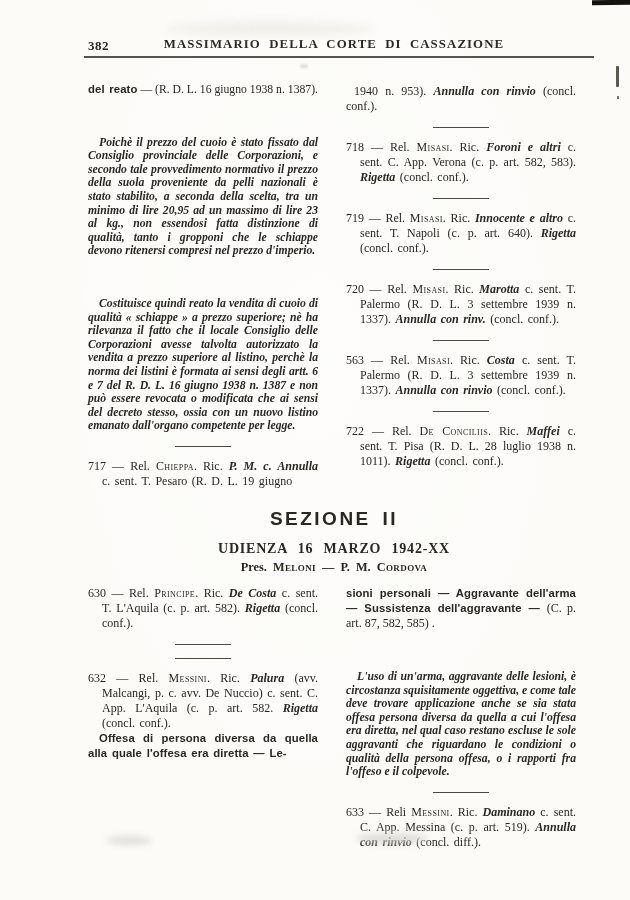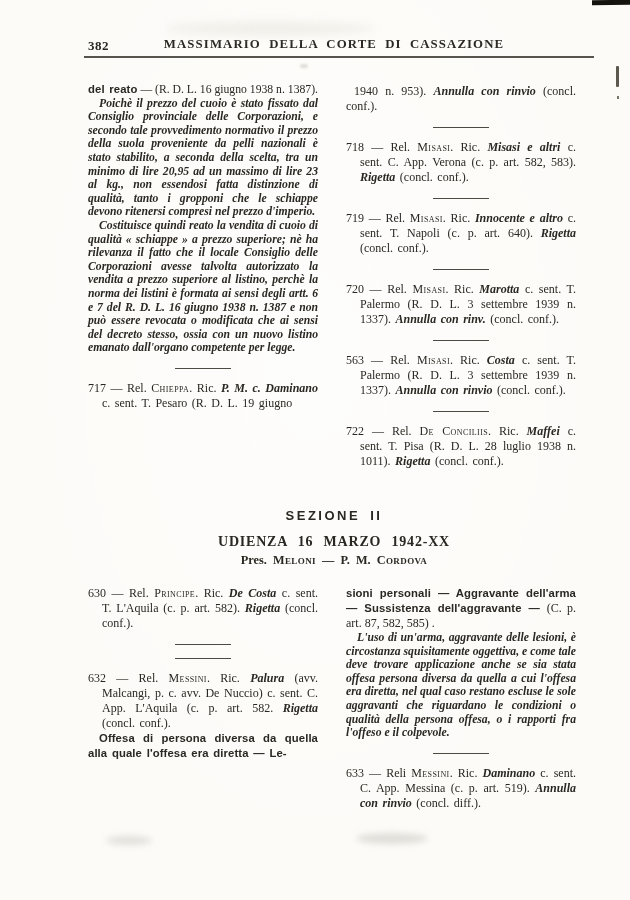--- a/index.html
+++ b/index.html
@@ -32,21 +32,21 @@
 
   
   .col{position:absolute;width:230px;}
   #col-tl{left:88px;top:83px;}
   #col-tr{left:346px;top:84px;}
   #col-bl{left:88px;top:586px;}
   #col-br{left:346px;top:586px;}
 
   .blk{text-align:justify;}
   .blk-para{font-size:11.7px;line-height:13.6px;}
-  .blk-para.indent{text-indent:11px;}
+  .blk-para.indent{text-indent:11px;margin-top:39px;}
   .blk-cont{font-size:12px;line-height:15px;text-indent:8px;}
   .blk-item{font-size:12px;line-height:15px;padding-left:14px;text-indent:-14px;word-spacing:1.5px;}
   .blk-headpara{font-size:12px;line-height:15px;}
   .blk-headpara.indent{text-indent:11px;}
   .blk-sep{
     width:56px;height:0;border-top:1.7px solid var(--rule);
     margin:13px auto 12px;opacity:.9;
   }
 
   
@@ -55,21 +55,21 @@
   .s-smallcaps{font-variant:small-caps;letter-spacing:.4px;}
   .s-head{
     font-family:"Liberation Sans", sans-serif;
     font-weight:700;font-size:11.3px;letter-spacing:.1px;word-spacing:1.5px;
   }
 
   
   .section-head{position:absolute;left:88px;top:508px;width:492px;text-align:center;}
   .sez{
     font-family:"Liberation Sans", sans-serif;
-    font-weight:700;font-size:13px;letter-spacing:2.5px;word-spacing:4px;
+    font-weight:700;font-size:19px;letter-spacing:2.5px;word-spacing:4px;
     margin-bottom:11px;
   }
   .udienza{
     font-weight:700;font-size:14px;letter-spacing:.8px;word-spacing:6px;
     margin-bottom:3px;
   }
   .pres{font-weight:700;font-size:12.3px;word-spacing:3px;}
 
   
   .artifact{position:absolute;pointer-events:none;}
@@ -89,26 +89,26 @@
 
   <span class="pagenum">382</span>
   <div class="running-title">MASSIMARIO DELLA CORTE DI CASSAZIONE</div>
   <div class="head-rule"></div>
 
   <div class="col" id="col-tl">
       <div class="blk blk-para"><span class="s-head">del reato</span><span class="s-roman"> — (R. D. L. 16 giugno 1938 n. 1387).</span></div>
       <div class="blk blk-para indent"><span class="s-italic">Poichè il prezzo del cuoio è stato fissato dal Consiglio provinciale delle Corporazioni, e secondo tale provvedimento normativo il prezzo della suola proveniente da pelli nazionali è stato stabilito, a seconda della scelta, tra un minimo di lire 20,95 ad un massimo di lire 23 al kg., non essendosi fatta distinzione di qualità, tanto i gropponi che le schiappe devono ritenersi compresi nel prezzo d'imperio.</span></div>
       <div class="blk blk-para indent"><span class="s-italic">Costituisce quindi reato la vendita di cuoio di qualità « schiappe » a prezzo superiore; nè ha rilevanza il fatto che il locale Consiglio delle Corporazioni avesse talvolta autorizzato la vendita a prezzo superiore al listino, perchè la norma dei listini è formata ai sensi degli artt. 6 e 7 del R. D. L. 16 giugno 1938 n. 1387 e non può essere revocata o modificata che ai sensi del decreto stesso, ossia con un nuovo listino emanato dall'organo competente per legge.</span></div>
       <div class="blk blk-sep"></div>
-      <div class="blk blk-item"><span class="s-roman">717 — Rel. </span><span class="s-smallcaps">Chieppa</span><span class="s-roman">. Ric. </span><span class="s-italic">P. M. c. Daminano</span><span class="s-roman"> c. sent. T. Pesaro (R. D. L. 19 giugno</span></div>
+      <div class="blk blk-item"><span class="s-roman">717 — Rel. </span><span class="s-smallcaps">Chieppa</span><span class="s-roman">. Ric. </span><span class="s-italic">P. M. c. Annulla</span><span class="s-roman"> c. sent. T. Pesaro (R. D. L. 19 giugno</span></div>
     </div>
   <div class="col" id="col-tr">
       <div class="blk blk-cont"><span class="s-roman">1940 n. 953). </span><span class="s-italic">Annulla con rinvio</span><span class="s-roman"> (concl. conf.).</span></div>
       <div class="blk blk-sep"></div>
-      <div class="blk blk-item"><span class="s-roman">718 — Rel. </span><span class="s-smallcaps">Misasi</span><span class="s-roman">. Ric. </span><span class="s-italic">Misasi e altri</span><span class="s-roman"> c. sent. C. App. Verona (c. p. art. 582, 583). </span><span class="s-italic">Rigetta</span><span class="s-roman"> (concl. conf.).</span></div>
+      <div class="blk blk-item"><span class="s-roman">718 — Rel. </span><span class="s-smallcaps">Misasi</span><span class="s-roman">. Ric. </span><span class="s-italic">Foroni e altri</span><span class="s-roman"> c. sent. C. App. Verona (c. p. art. 582, 583). </span><span class="s-italic">Rigetta</span><span class="s-roman"> (concl. conf.).</span></div>
       <div class="blk blk-sep"></div>
       <div class="blk blk-item"><span class="s-roman">719 — Rel. </span><span class="s-smallcaps">Misasi</span><span class="s-roman">. Ric. </span><span class="s-italic">Innocente e altro</span><span class="s-roman"> c. sent. T. Napoli (c. p. art. 640). </span><span class="s-italic">Rigetta</span><span class="s-roman"> (concl. conf.).</span></div>
       <div class="blk blk-sep"></div>
       <div class="blk blk-item"><span class="s-roman">720 — Rel. </span><span class="s-smallcaps">Misasi</span><span class="s-roman">. Ric. </span><span class="s-italic">Marotta</span><span class="s-roman"> c. sent. T. Palermo (R. D. L. 3 settembre 1939 n. 1337). </span><span class="s-italic">Annulla con rinv.</span><span class="s-roman"> (concl. conf.).</span></div>
       <div class="blk blk-sep"></div>
       <div class="blk blk-item"><span class="s-roman">563 — Rel. </span><span class="s-smallcaps">Misasi</span><span class="s-roman">. Ric. </span><span class="s-italic">Costa</span><span class="s-roman"> c. sent. T. Palermo (R. D. L. 3 settembre 1939 n. 1337). </span><span class="s-italic">Annulla con rinvio</span><span class="s-roman"> (concl. conf.).</span></div>
       <div class="blk blk-sep"></div>
       <div class="blk blk-item"><span class="s-roman">722 — Rel. </span><span class="s-smallcaps">De Conciliis</span><span class="s-roman">. Ric. </span><span class="s-italic">Maffei</span><span class="s-roman"> c. sent. T. Pisa (R. D. L. 28 luglio 1938 n. 1011). </span><span class="s-italic">Rigetta</span><span class="s-roman"> (concl. conf.).</span></div>
     </div>
 

